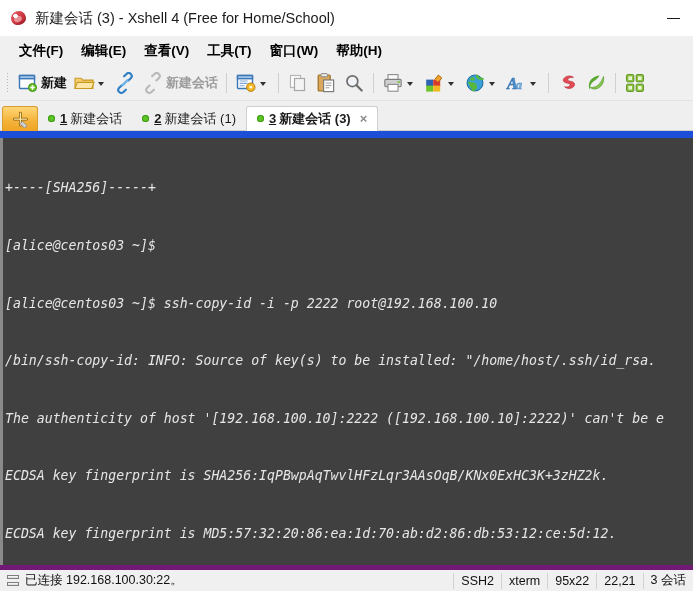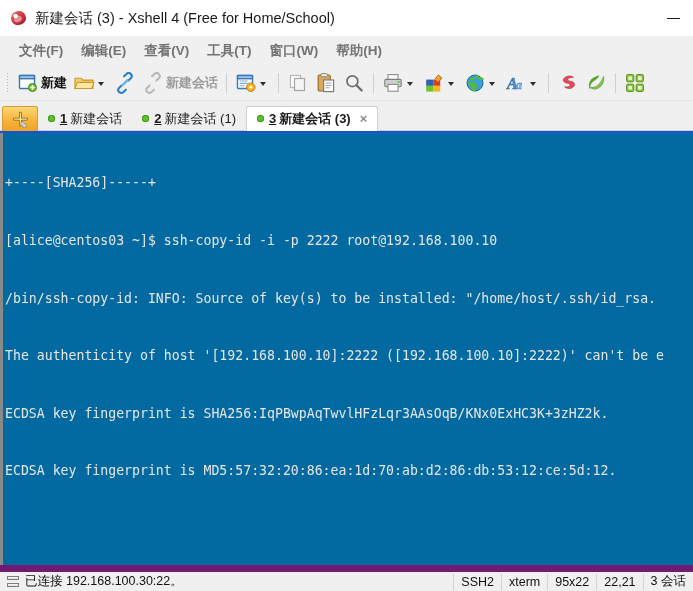--- a/index.html
+++ b/index.html
@@ -86,21 +86,21 @@
     height: 28px;
     background: #f0f0f0;
     display: flex;
     align-items: center;
     padding-left: 10px;
     flex: 0 0 auto;
     box-sizing: border-box;
   }
   .menu-item {
     font-size: 13.5px;
-    color: #737373;
+    color: #000000;
     padding: 3px 9px 4px 9px;
     white-space: nowrap;
     font-weight: 700;
     line-height: 1;
   }
 
   
   .toolbar {
     height: 36px;
     background: #f0f0f0;
@@ -221,24 +221,25 @@
   .tab-close {
     margin-left: 9px;
     color: #8a8a8a;
     font-size: 13px;
     line-height: 1;
   }
 
   
   .terminal-wrap {
     flex: 1 1 auto;
-    background: #0369a1;
+    background: #404040;
     position: relative;
     overflow: hidden;
-    border-top: 2px solid #1d4ed8;
+    border-top: 7px solid #1d4ed8;
+    font-style: italic;
   }
   .term-leftbar {
     position: absolute;
     left: 0; top: 0; bottom: 0;
     width: 3px;
     background: #8a8a8a;
   }
   .term-screen {
     position: absolute;
     left: 5px;
@@ -258,21 +259,21 @@
   
   .statusbar {
     height: 26px;
     background: #f0f0f0;
     display: flex;
     align-items: center;
     flex: 0 0 auto;
     font-size: 12.5px;
     color: #111;
     box-sizing: border-box;
-    border-top: 7px solid #701a75;
+    border-top: 5px solid #701a75;
   }
   .sb-cell {
     display: flex;
     align-items: center;
     height: 22px;
     padding: 0 7px;
     white-space: nowrap;
   }
   .sb-conn-icon {
     width: 13px; height: 11px;
@@ -504,20 +505,21 @@
       <span class="tab-num">3</span>
       <span>新建会话 (3)</span>
       <span class="tab-close">×</span>
     </div>
   </div>
 
   <div class="terminal-wrap">
     <div class="term-leftbar"></div>
     <div class="term-screen">
       <div class="term-line">+----[SHA256]-----+</div>
+      <div class="term-line">[alice@centos03 ~]$</div>
       <div class="term-line">[alice@centos03 ~]$ ssh-copy-id -i -p 2222 root@192.168.100.10</div>
       <div class="term-line">/bin/ssh-copy-id: INFO: Source of key(s) to be installed: "/home/host/.ssh/id_rsa.</div>
       <div class="term-line">The authenticity of host '[192.168.100.10]:2222 ([192.168.100.10]:2222)' can't be e</div>
       <div class="term-line">ECDSA key fingerprint is SHA256:IqPBwpAqTwvlHFzLqr3AAsOqB/KNx0ExHC3K+3zHZ2k.</div>
       <div class="term-line">ECDSA key fingerprint is MD5:57:32:20:86:ea:1d:70:ab:d2:86:db:53:12:ce:5d:12.</div>
       
       
       
       
       

